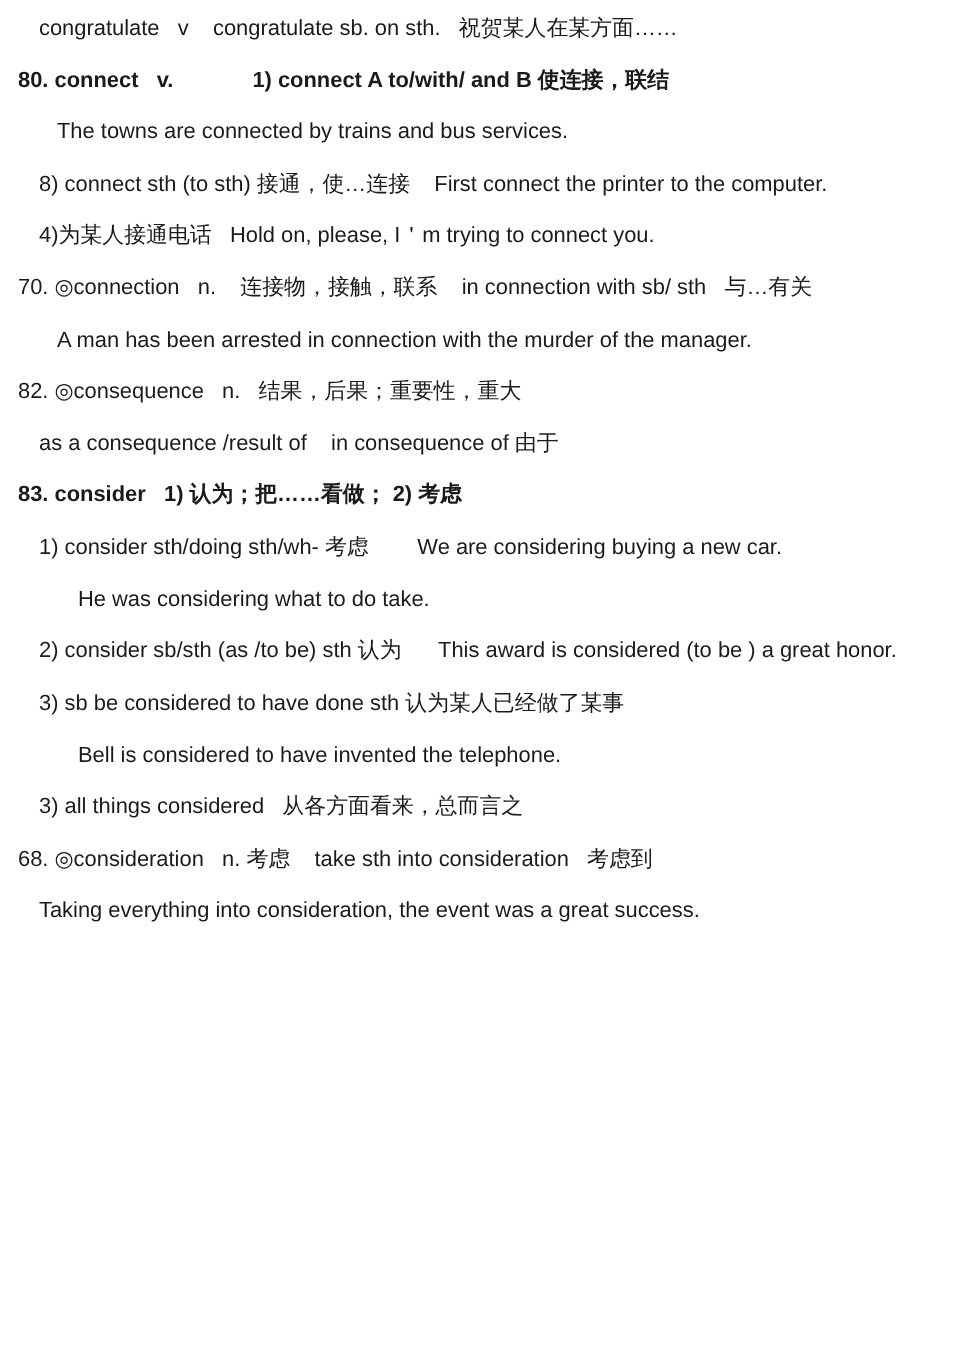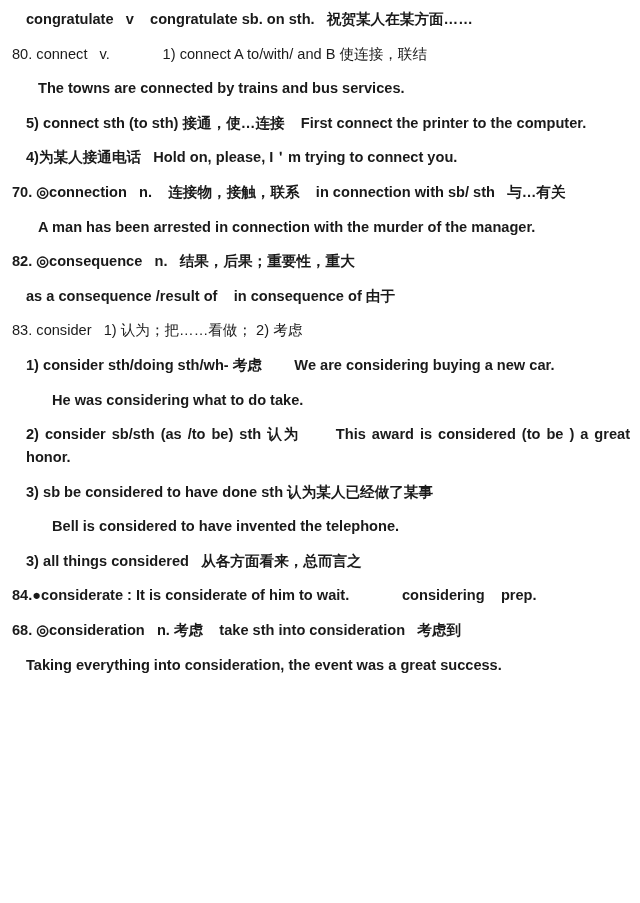--- a/index.html
+++ b/index.html
@@ -21,50 +21,48 @@
     padding: 8px 10px 8px 12px;
     position: relative;
     overflow: hidden;
   }
   .line {
     font-size: 14.6px;
     line-height: 1.55;
     margin: 0 0 12px 0;
     white-space: pre-wrap;
     word-break: break-word;
-    font-weight: bold;
   }
   .ind0 { padding-left: 0px; }
   .ind1 { padding-left: 14px; }
   .ind2 { padding-left: 26px; }
   .ind3 { padding-left: 40px; }
-  .bold { font-weight: normal; }
+  .bold { font-weight: bold; }
   .justify {
     text-align: justify;
     text-align-last: left;
   }
 </style>
 </head>
 <body>
 
 <div id="page">
   <div id="lines">
       <p class="line ind1">congratulate   v    congratulate sb. on sth.   祝贺某人在某方面……</p>
       <p class="line ind0 bold">80. connect   v.             1) connect A to/with/ and B 使连接，联结</p>
       <p class="line ind2">The towns are connected by trains and bus services.</p>
-      <p class="line ind1">5) connect sth (to sth) 接通，使…连接    First connect the printer to the computer.</p>
+      <p class="line ind1">8) connect sth (to sth) 接通，使…连接    First connect the printer to the computer.</p>
       <p class="line ind1">4)为某人接通电话   Hold on, please, I＇m trying to connect you.</p>
       <p class="line ind0">70. ◎connection   n.    连接物，接触，联系    in connection with sb/ sth   与…有关</p>
       <p class="line ind2">A man has been arrested in connection with the murder of the manager.</p>
       <p class="line ind0">82. ◎consequence   n.   结果，后果；重要性，重大</p>
       <p class="line ind1">as a consequence /result of    in consequence of 由于</p>
       <p class="line ind0 bold">83. consider   1) 认为；把……看做； 2) 考虑</p>
       <p class="line ind1">1) consider sth/doing sth/wh- 考虑        We are considering buying a new car.</p>
       <p class="line ind3">He was considering what to do take.</p>
       <p class="line ind1 justify">2) consider sb/sth (as /to be) sth 认为      This award is considered (to be ) a great honor.</p>
       <p class="line ind1">3) sb be considered to have done sth 认为某人已经做了某事</p>
       <p class="line ind3">Bell is considered to have invented the telephone.</p>
       <p class="line ind1">3) all things considered   从各方面看来，总而言之</p>
-      <p class="line ind0">84.●considerate : It is considerate of him to wait.             considering    prep.</p>
       <p class="line ind0">68. ◎consideration   n. 考虑    take sth into consideration   考虑到</p>
       <p class="line ind1">Taking everything into consideration, the event was a great success.</p>
     </div>
 </div>
 
 </body></html>

